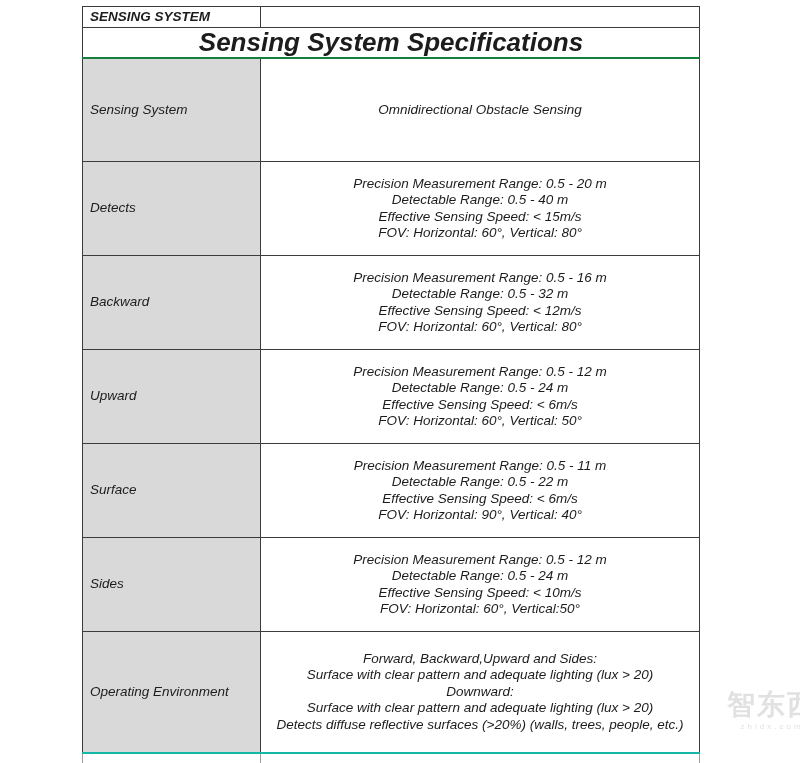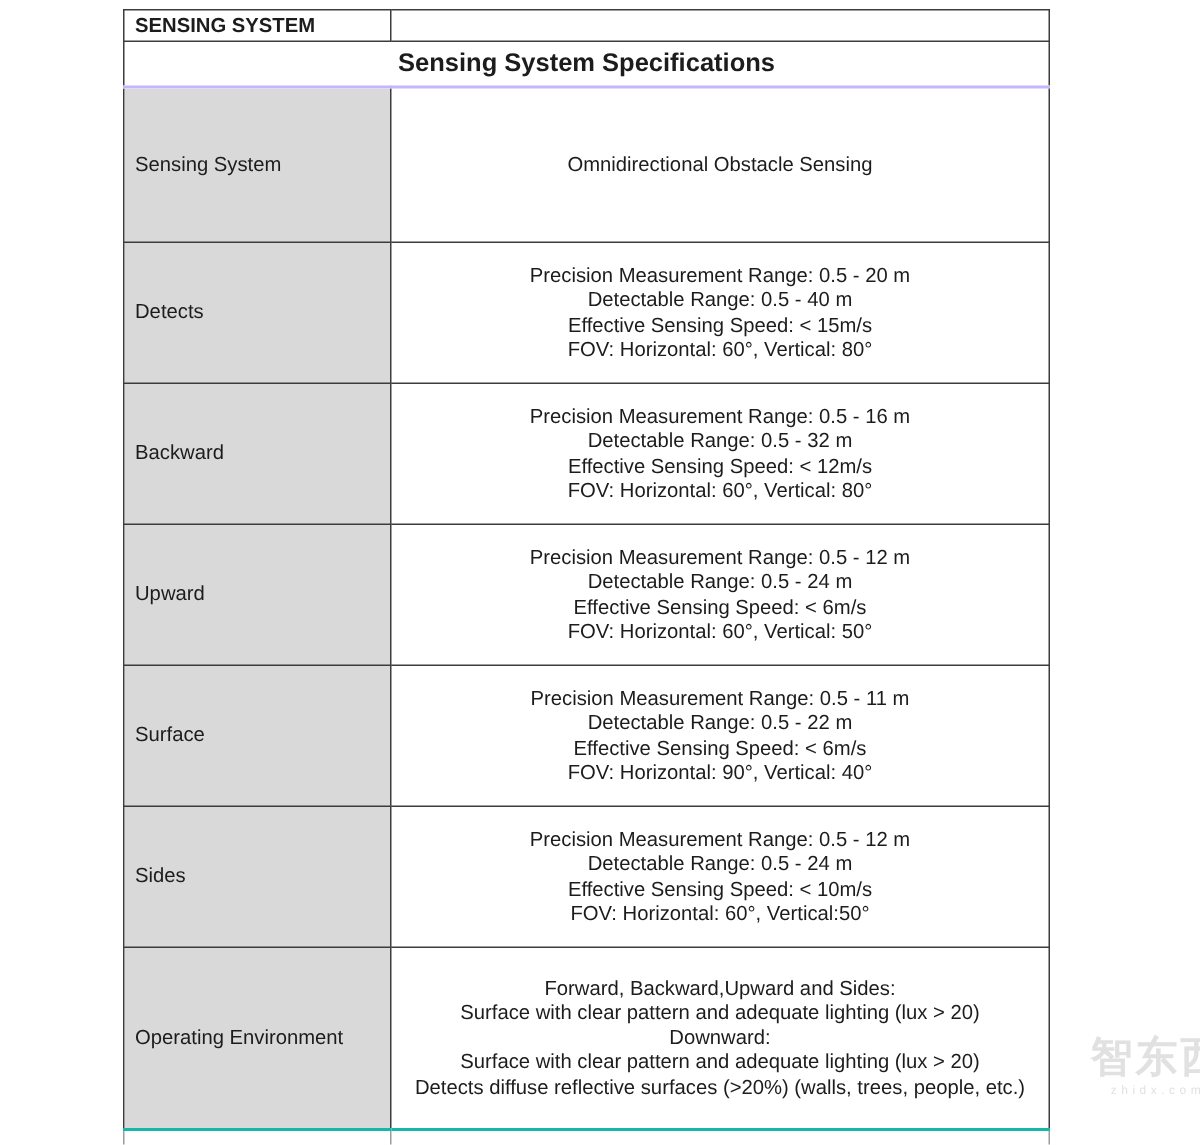--- a/index.html
+++ b/index.html
@@ -14,33 +14,34 @@
     border-collapse: collapse; width: 100%; table-layout: fixed;
   }
   col.c1 { width: 178px; }
   td {
     border: 1px solid #3c3c3c;
     padding: 2px 7px;
     vertical-align: middle;
     font-size: 13.5px;
     line-height: 16.5px;
     overflow: hidden;
+    font-style: italic;
   }
   tr.r-head td {
     height: 18px;
     font-weight: bold;
     font-size: 13.5px;
     padding: 1px 7px;
   }
   tr.r-title td {
     height: 25px;
     text-align: center;
     font-weight: bold;
-    font-size: 17px;
-    border-bottom: 2px solid #c4b5fd;
+    font-size: 26px;
+    border-bottom: 2px solid #15803d;
   }
   tr.r-first td  { height: 98px; }
   tr.r-spec td   { height: 89px; }
   tr.r-env td    { height: 116px; border-bottom: 2px solid #14b8a6; }
   tr.r-empty td  { height: 22px; border-color: #9c9c9c; }
   td.label { background: #d9d9d9; }
   td.val .line { white-space: normal; text-align: center; }
   .watermark {
     position: absolute;
     left: 720px; top: 690px;

